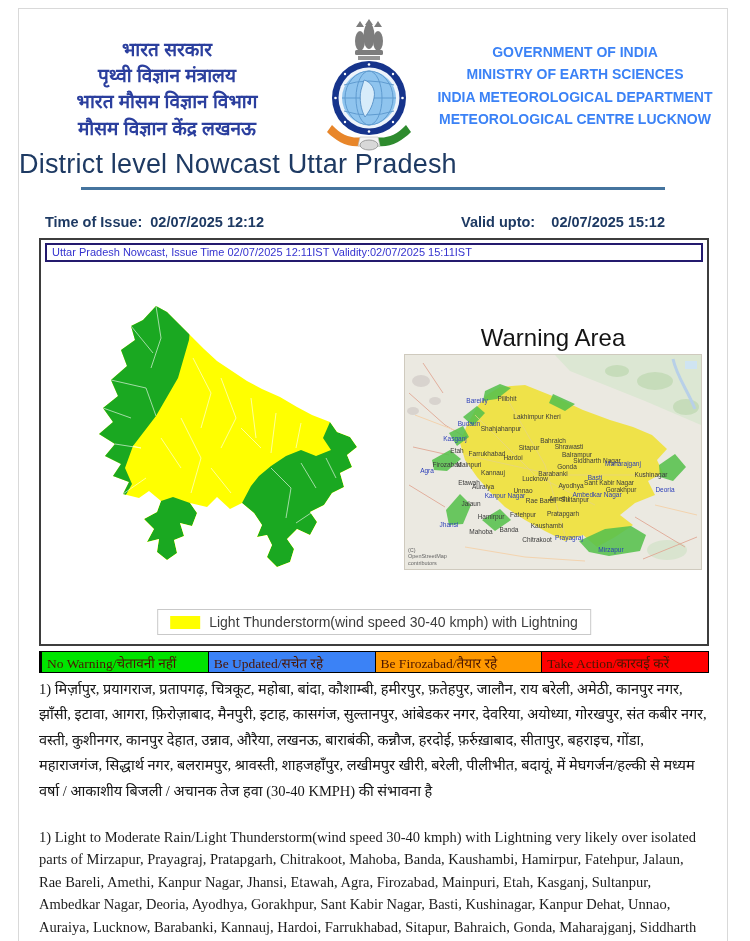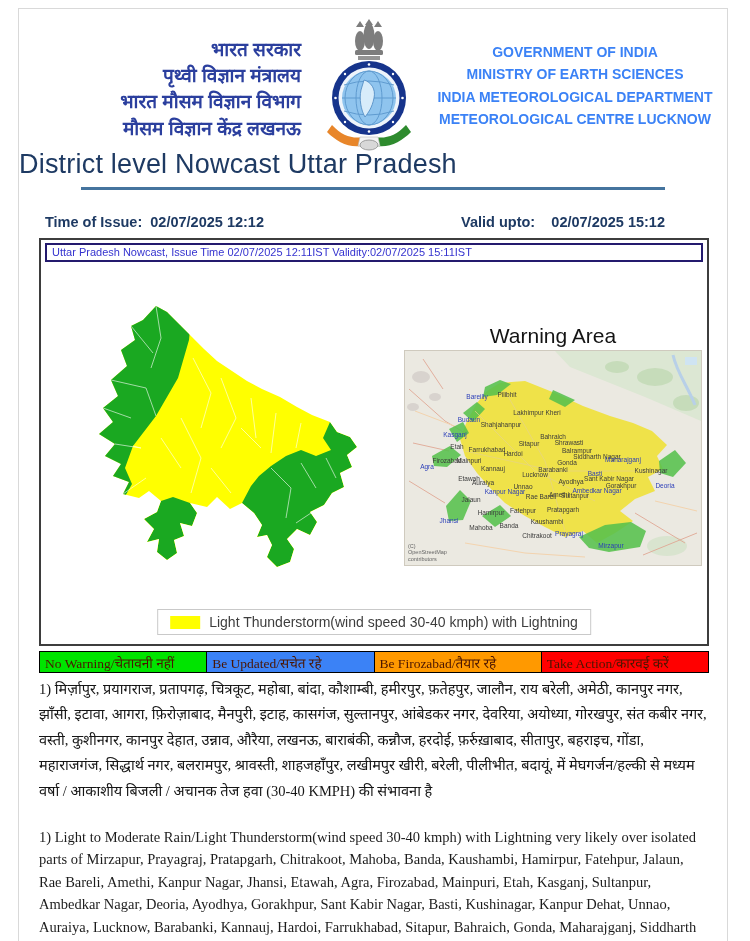--- a/index.html
+++ b/index.html
@@ -7,21 +7,21 @@
   body { height:941px; position:relative; font-family:"Liberation Sans", sans-serif; overflow:hidden; }
 
   .page {
     position:absolute; left:18px; top:8px; width:710px; height:933px;
     background:#ffffff;
     border-left:1px solid #d9d9d9; border-right:1px solid #d9d9d9; border-top:1px solid #d9d9d9;
   }
 
   
   .header { display:flex; justify-content:space-between; align-items:flex-start; padding:8px 14px 0 14px; height:138px; }
-  .hdr-hindi { width:268px; text-align:right; margin-top:20px;
+  .hdr-hindi { width:268px; text-align:center; margin-top:20px;
     font-weight:bold; font-size:19px; line-height:1.38; color:#2b3f9e;
     font-family:"Liberation Sans", sans-serif; }
   .hdr-logo { width:116px; text-align:center; margin-top:2px; }
   .hdr-english { width:276px; text-align:center; margin-top:24px;
     font-weight:bold; font-size:14px; line-height:1.6; color:#2b3f9e; }
 
   
   .doc-title { text-align:left; font-size:27px; color:#1e3a63; margin-top:2px; letter-spacing:.2px; }
   .title-rule { width:584px; border:none; border-top:3px solid #45749e; margin:7px auto 0 auto; }
 
@@ -30,39 +30,39 @@
     font-weight:bold; font-size:14.5px; color:#1e3a63; }
 
   
   .warn-box { position:relative; margin:8px 18px 0 20px; width:670px; height:408px; border:2px solid #3d3d3d; background:#fff; }
   .nowcast-banner { margin:3px 4px 0 4px; border:2px solid #241a6e; padding:1px 5px 2px 5px;
     font-size:11px; color:#3533cf; white-space:nowrap; overflow:hidden; }
 
   .up-map { position:absolute; left:20px; top:58px; width:348px; height:298px; }
 
   .inset-wrap { position:absolute; right:4px; top:84px; width:300px; }
-  .inset-title { text-align:center; font-size:21px; color:#141414; margin-bottom:3px; }
+  .inset-title { text-align:center; font-size:24px; color:#141414; margin-bottom:3px; }
   .inset-map { position:relative; width:296px; height:214px; margin:0 auto; outline:1px solid #cfcabe; }
   .inset-map svg { position:absolute; left:0; top:0; }
   .map-label { position:absolute; font-size:6.5px; line-height:7px; white-space:nowrap; font-family:"Liberation Sans",sans-serif; transform:translate(-50%,0); }
   .lab-dark { color:#3a3a3a; }
   .lab-blue { color:#2a3db8; }
   .osm-attrib { position:absolute; left:3px; bottom:3px; font-size:5.5px; line-height:6.5px; color:#666; text-align:left; }
 
   .legend { position:absolute; left:50%; transform:translateX(-50%); bottom:9px;
     display:flex; align-items:center; gap:9px; background:#fff; border:1px solid #c9c9c9;
     padding:4px 12px; font-size:14px; color:#3d3d3d; white-space:nowrap; }
   .legend-swatch { width:30px; height:13px; background:#ffff00; display:inline-block; }
 
   
   .warn-bar { display:flex; margin:5px 18px 0 20px; width:670px; }
   .warn-cell { flex:1; height:22px; border:1px solid #000; border-left:none;
     font-family:"Liberation Serif", serif; font-size:13.5px; color:#4a1500;
     padding:2px 0 0 5px; white-space:nowrap; overflow:hidden; }
-  .warn-cell:first-child { border-left:1px solid #000000; }
+  .warn-cell:first-child { border-left:3px solid #000000; }
 
   
   .para-hindi { margin:4px 18px 0 20px; font-family:"Liberation Serif", serif;
     font-size:14.5px; line-height:1.75; color:#151515; }
   .para-english { margin:22px 18px 0 20px; font-family:"Liberation Serif", serif;
     font-size:14.5px; line-height:1.55; color:#1c1c1c; }
 </style>
 </head>
 <body>
 

